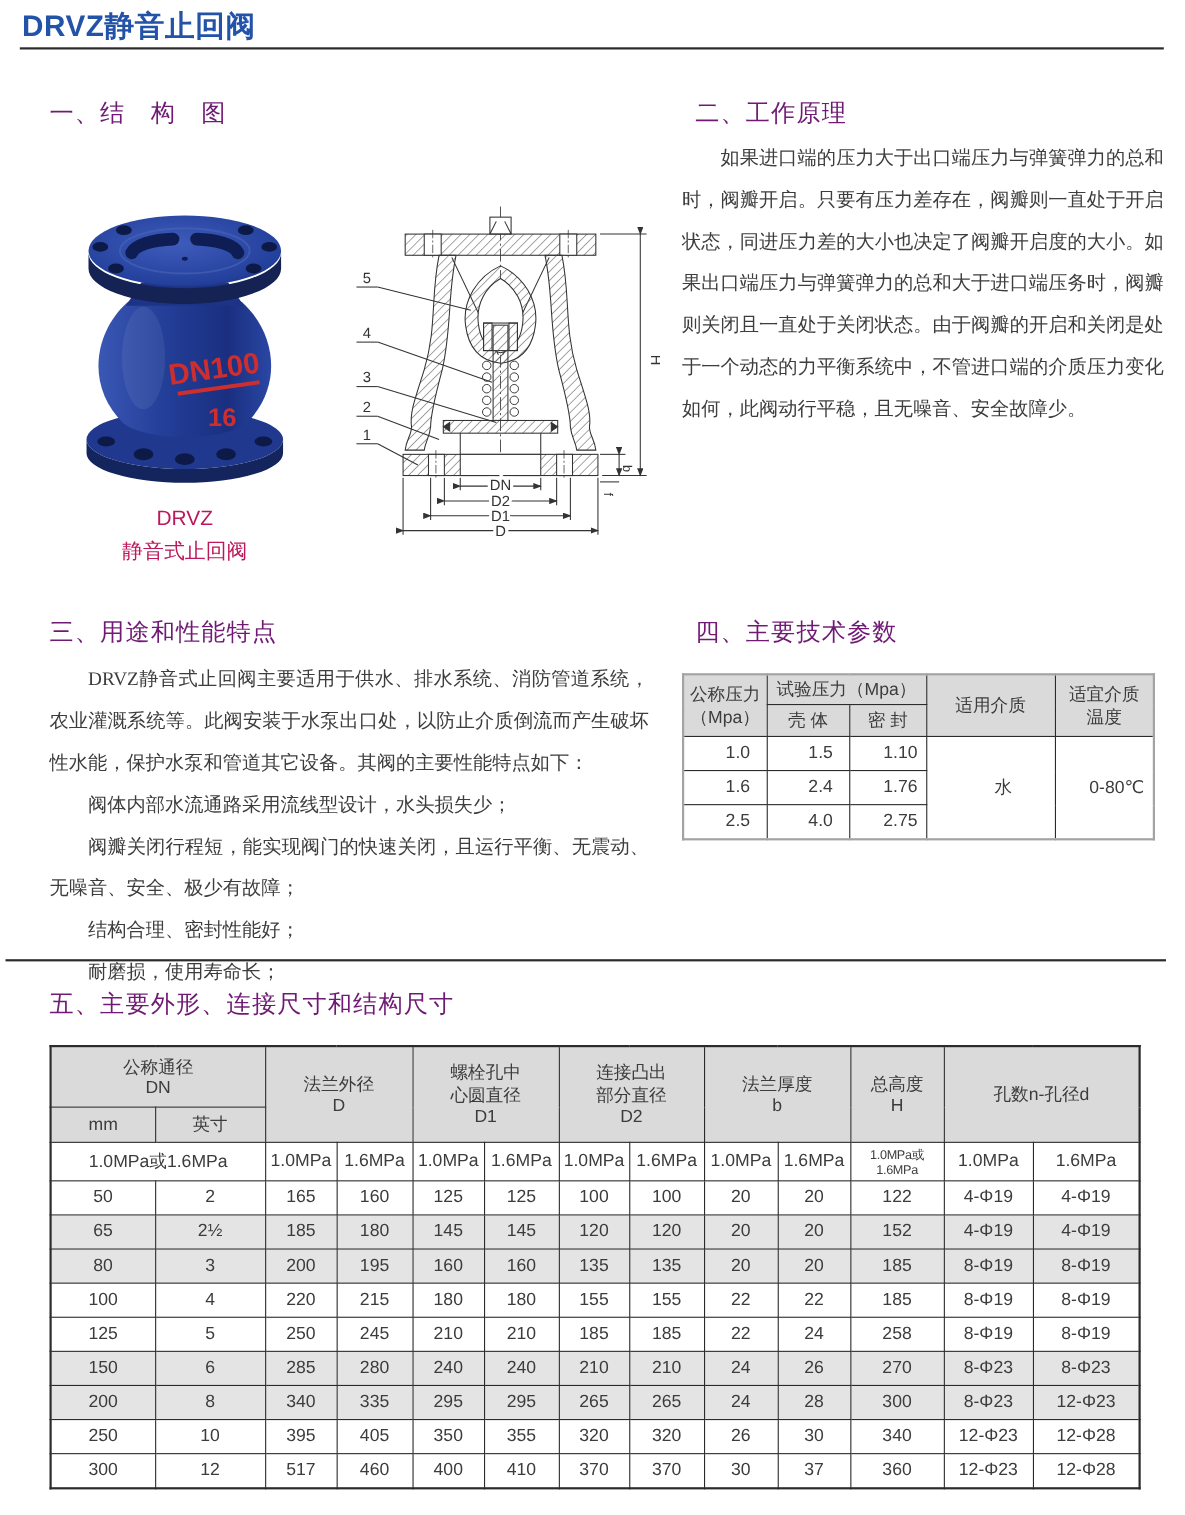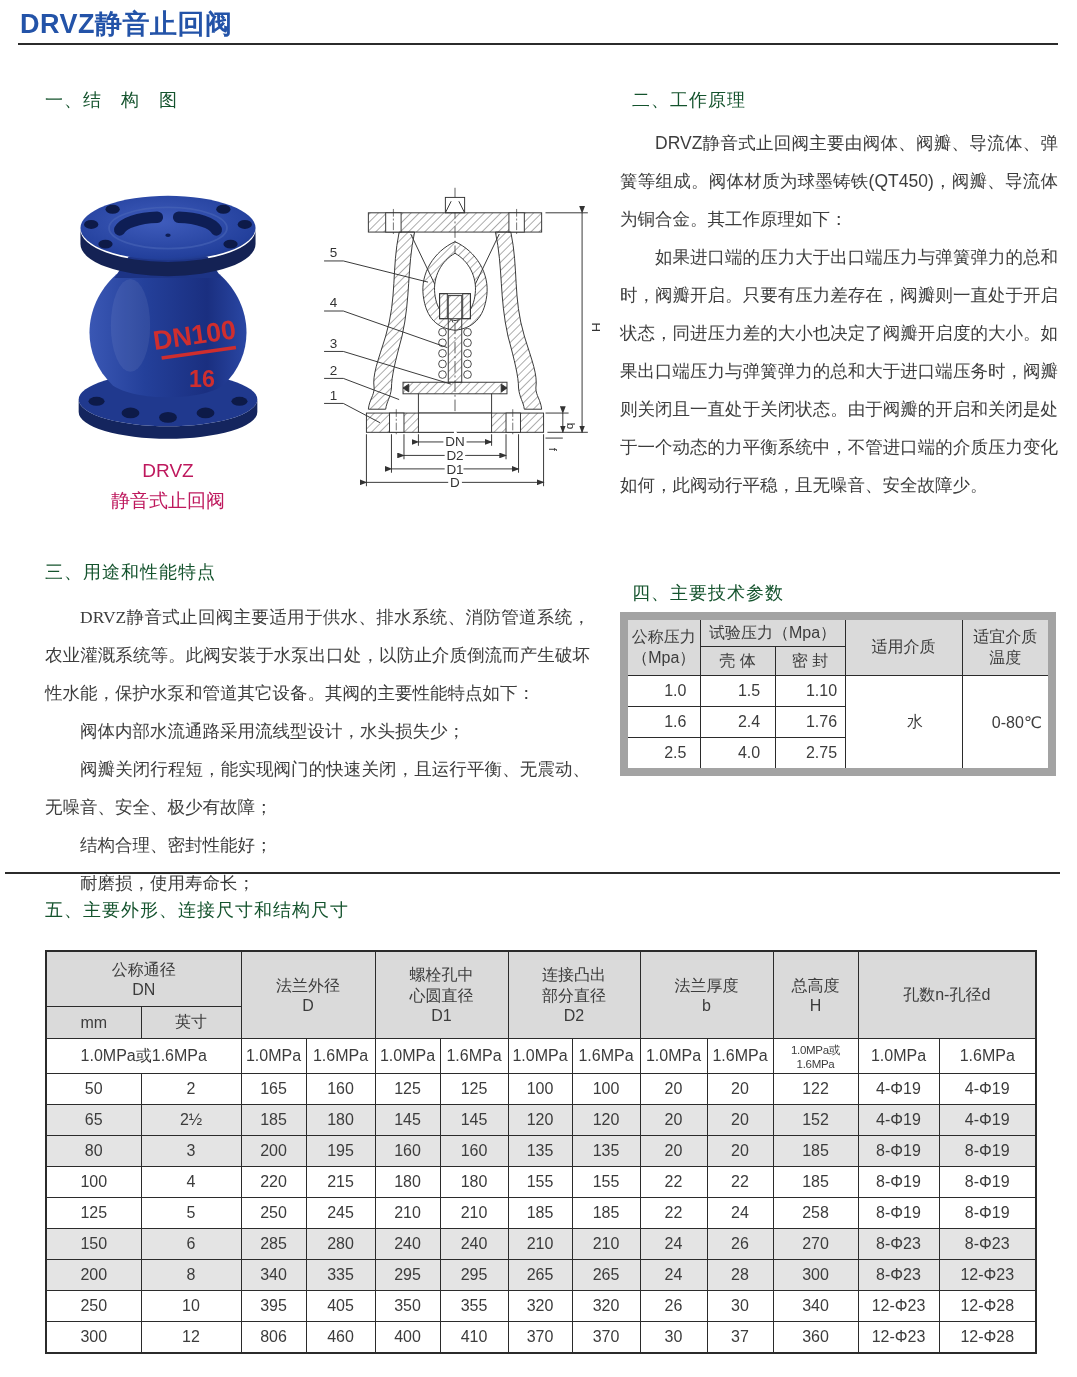--- a/index.html
+++ b/index.html
@@ -4,42 +4,42 @@
 <style>
   html,body { margin:0; padding:0; background:#ffffff; }
   .page {
     position:relative; width:1077px; height:1377px; background:#ffffff;
     font-family:"Liberation Sans","DejaVu Sans",sans-serif; color:#3c3c3c; overflow:hidden;
   }
   .doc-title { position:absolute; left:20px; top:6px; font-size:27px; font-weight:bold; color:#2353a8; letter-spacing:0.5px; }
   .title-rule { position:absolute; left:18px; top:43px; width:1040px; height:2px; background:#2b2b2b; }
   .mid-rule   { position:absolute; left:5px;  top:872px; width:1055px; height:2px; background:#2b2b2b; }
 
-  .sec-heading { position:absolute; font-size:18px; color:#14532d; letter-spacing:1px; white-space:nowrap; }
+  .sec-heading { position:absolute; font-size:22px; color:#701a75; letter-spacing:1px; white-space:nowrap; }
   .h1 { left:45px;  top:88px; }
   .h2 { left:632px; top:88px; }
   .h3 { left:45px;  top:560px; }
-  .h4 { left:632px; top:581px; }
+  .h4 { left:632px; top:560px; }
   .h5 { left:45px;  top:898px; }
 
   .body-text { position:absolute; font-size:17.5px; line-height:38px; text-align:justify; color:#3d3d3d; }
   .s2-text { left:620px; top:124px; width:438px; }
   .s3-text { left:45px;  top:598px; width:545px;font-family:Liberation Serif, serif; }
   .body-text p { margin:0; text-indent:2em; }
 
   .figure { position:absolute; left:42px; top:178px; width:252px; text-align:center; }
   .figure .caption { margin-top:6px; font-size:19px; color:#be185d; line-height:30px; }
 
   .drawing { position:absolute; left:310px; top:182px; width:290px; height:310px; }
 
   table { border-collapse:collapse; table-layout:fixed; background:#fff; }
   td,th { border:1px solid #2b2b2b; text-align:center; vertical-align:middle; font-weight:normal; padding:0 2px; overflow:hidden; }
   .prewrap { white-space:pre-line; }
 
-  .t4 { position:absolute; left:620px; top:612px; width:428px; border:8px solid #a3a3a3; font-size:16px; }
+  .t4 { position:absolute; left:620px; top:612px; width:428px; border:2px solid #a3a3a3; font-size:16px; }
   .t4 th { background:#dadada; height:28px; }
   .t4 .hr1 th { height:26px; }
   .t4 td { height:30px; background:#fff;padding-left:25px; }
 
   .t5 { position:absolute; left:45px; top:950px; width:990px; border:2px solid #2b2b2b; font-size:16px; }
   .t5 thead th { background:#dadada; }
   .t5 .hr1 th { height:54px; }
   .t5 .hr2 th { height:31px;margin-left:12px; }
   .t5 .mpa-row td { height:34px; background:#fff; font-size:16px; }
   .t5 .mpa-row td.cond { font-size:11.5px; letter-spacing:-0.3px; }
@@ -227,21 +227,20 @@
         <text x="150" y="303">D1</text>
         <text x="150" y="317">D</text>
       </g>
       <text x="296" y="150" transform="rotate(90 296 146)">H</text>
       <text x="270" y="254" font-size="12" transform="rotate(90 270 250)">b</text>
       <text x="252" y="280" font-size="12" transform="rotate(90 252 276)">f</text>
     </g>
   </svg>
 
   <div class="body-text s2-text">
-    <p>DRVZ静音式止回阀主要由阀体、阀瓣、导流体、弹簧等组成。阀体材质为球墨铸铁(QT450)，阀瓣、导流体为铜合金。其工作原理如下：</p>
     <p>如果进口端的压力大于出口端压力与弹簧弹力的总和时，阀瓣开启。只要有压力差存在，阀瓣则一直处于开启状态，同进压力差的大小也决定了阀瓣开启度的大小。如果出口端压力与弹簧弹力的总和大于进口端压务时，阀瓣则关闭且一直处于关闭状态。由于阀瓣的开启和关闭是处于一个动态的力平衡系统中，不管进口端的介质压力变化如何，此阀动行平稳，且无噪音、安全故障少。</p>
   </div>
 
   <div class="body-text s3-text">
     <p>DRVZ静音式止回阀主要适用于供水、排水系统、消防管道系统，农业灌溉系统等。此阀安装于水泵出口处，以防止介质倒流而产生破坏性水能，保护水泵和管道其它设备。其阀的主要性能特点如下：</p>
     <p>阀体内部水流通路采用流线型设计，水头损失少；</p>
     <p>阀瓣关闭行程短，能实现阀门的快速关闭，且运行平衡、无震动、无噪音、安全、极少有故障；</p>
     <p>结构合理、密封性能好；</p>
     <p>耐磨损，使用寿命长；</p>
   </div>
@@ -461,21 +460,21 @@
           <td>320</td>
           <td>26</td>
           <td>30</td>
           <td>340</td>
           <td>12-Φ23</td>
           <td>12-Φ28</td>
         </tr>
         <tr>
           <td>300</td>
           <td>12</td>
-          <td>806</td>
+          <td>517</td>
           <td>460</td>
           <td>400</td>
           <td>410</td>
           <td>370</td>
           <td>370</td>
           <td>30</td>
           <td>37</td>
           <td>360</td>
           <td>12-Φ23</td>
           <td>12-Φ28</td>

